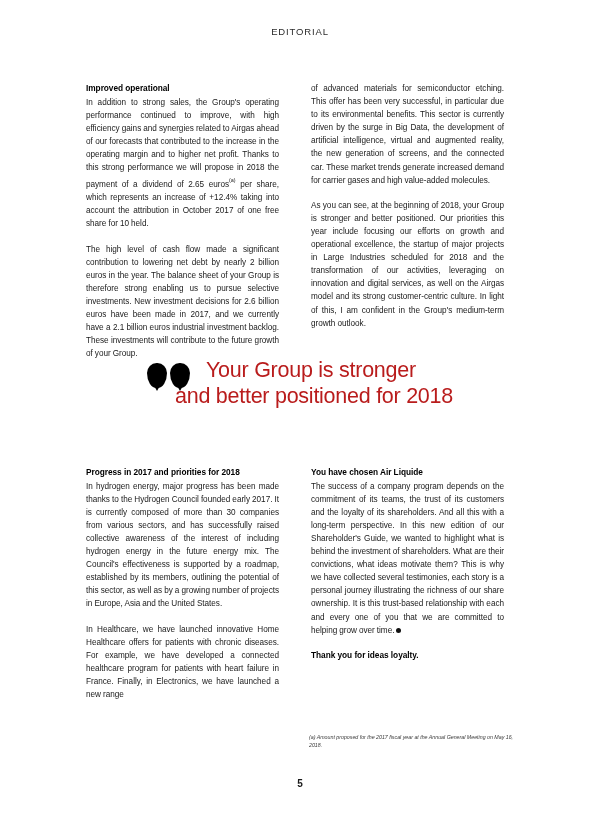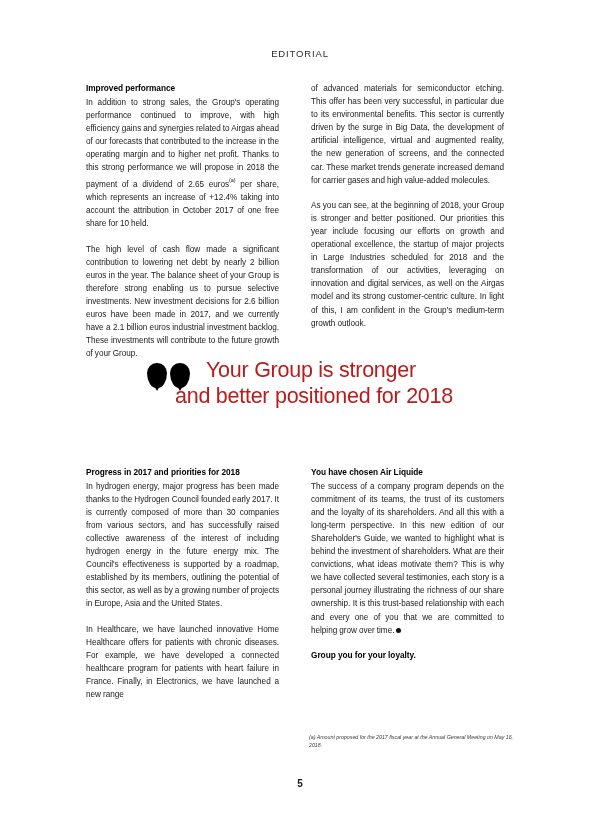--- a/index.html
+++ b/index.html
@@ -14,21 +14,21 @@
     background: #ffffff;
     font-family: "Liberation Sans", sans-serif;
     color: #161616;
     overflow: hidden;
     box-sizing: border-box;
   }
 
   
   .running-head {
     position: absolute;
-    top: 48px;
+    top: 26px;
     left: 0;
     width: 600px;
     text-align: center;
     font-size: 9.5px;
     letter-spacing: 0.09em;
     font-weight: 400;
     color: #2b2b2b;
   }
 
   
@@ -174,21 +174,21 @@
 </head>
 <body>
 
 <div class="page">
 
   <div class="running-head">EDITORIAL</div>
 
   <div class="cols-upper">
 
     <div class="col">
-      <p class="sub-head">Improved performance</p>
+      <p class="sub-head">Improved operational</p>
       <p class="body"><span>In addition to strong sales, the Group's operating performance continued to improve, with high efficiency gains and synergies related to Airgas ahead of our forecasts that contributed to the increase in the operating margin and to higher net profit. Thanks to this strong performance we will propose in 2018 the payment of a dividend of 2.65 euros</span><span class="sup">(a)</span><span> per share, which represents an increase of +12.4% taking into account the attribution in October 2017 of one free share for 10 held.</span></p>
       <p class="body">The high level of cash flow made a significant contribution to lowering net debt by nearly 2 billion euros in the year. The balance sheet of your Group is therefore strong enabling us to pursue selective investments. New investment decisions for 2.6 billion euros have been made in 2017, and we currently have a 2.1 billion euros industrial investment backlog. These investments will contribute to the future growth of your Group.</p>
     </div>
 
     <div class="col">
       <p class="body">of advanced materials for semiconductor etching. This offer has been very successful, in particular due to its environmental benefits. This sector is currently driven by the surge in Big Data, the development of artificial intelligence, virtual and augmented reality, the new generation of screens, and the connected car. These market trends generate increased demand for carrier gases and high value-added molecules.</p>
       <p class="body">As you can see, at the beginning of 2018, your Group is stronger and better positioned. Our priorities this year include focusing our efforts on growth and operational excellence, the startup of major projects in Large Industries scheduled for 2018 and the transformation of our activities, leveraging on innovation and digital services, as well on the Airgas model and its strong customer-centric culture. In light of this, I am confident in the Group's medium-term growth outlook.</p>
     </div>
 
   </div>
@@ -208,21 +208,21 @@
 
     <div class="col">
       <p class="sub-head">Progress in 2017 and priorities for 2018</p>
       <p class="body">In hydrogen energy, major progress has been made thanks to the Hydrogen Council founded early 2017. It is currently composed of more than 30 companies from various sectors, and has successfully raised collective awareness of the interest of including hydrogen energy in the future energy mix. The Council's effectiveness is supported by a roadmap, established by its members, outlining the potential of this sector, as well as by a growing number of projects in Europe, Asia and the United States.</p>
       <p class="body">In Healthcare, we have launched innovative Home Healthcare offers for patients with chronic diseases. For example, we have developed a connected healthcare program for patients with heart failure in France. Finally, in Electronics, we have launched a new range</p>
     </div>
 
     <div class="col">
       <p class="sub-head">You have chosen Air Liquide</p>
       <p class="body"><span>The success of a company program depends on the commitment of its teams, the trust of its customers and the loyalty of its shareholders. And all this with a long-term perspective. In this new edition of our Shareholder's Guide, we wanted to highlight what is behind the investment of shareholders. What are their convictions, what ideas motivate them? This is why we have collected several testimonies, each story is a personal journey illustrating the richness of our share ownership. It is this trust-based relationship with each and every one of you that we are committed to helping grow over time.</span><span class="endmark"></span></p>
-      <p class="thanks">Group you for your loyalty.</p>
+      <p class="thanks">Thank you for ideas loyalty.</p>
     </div>
 
   </div>
 
   <div class="footnote">(a) Amount proposed for the 2017 fiscal year at the Annual General Meeting on May 16, 2018.</div>
 
   <div class="folio">5</div>
 
 </div>
 

